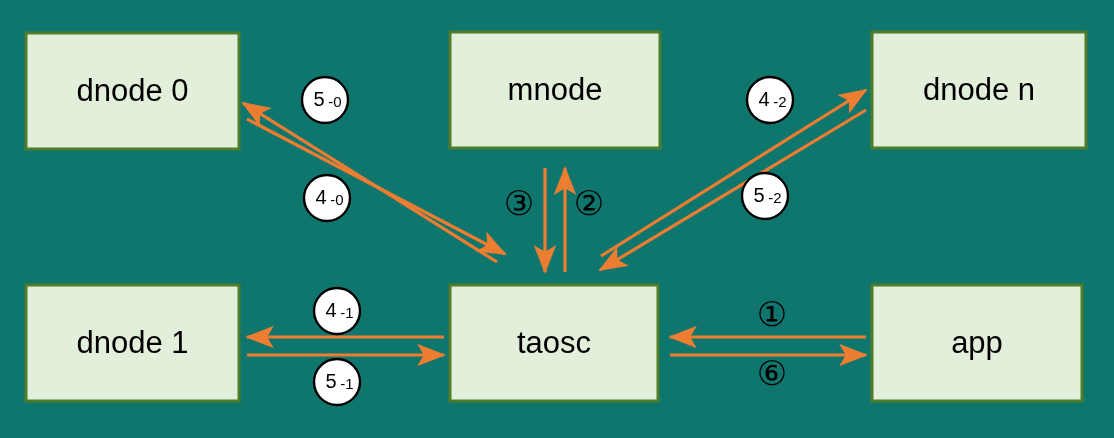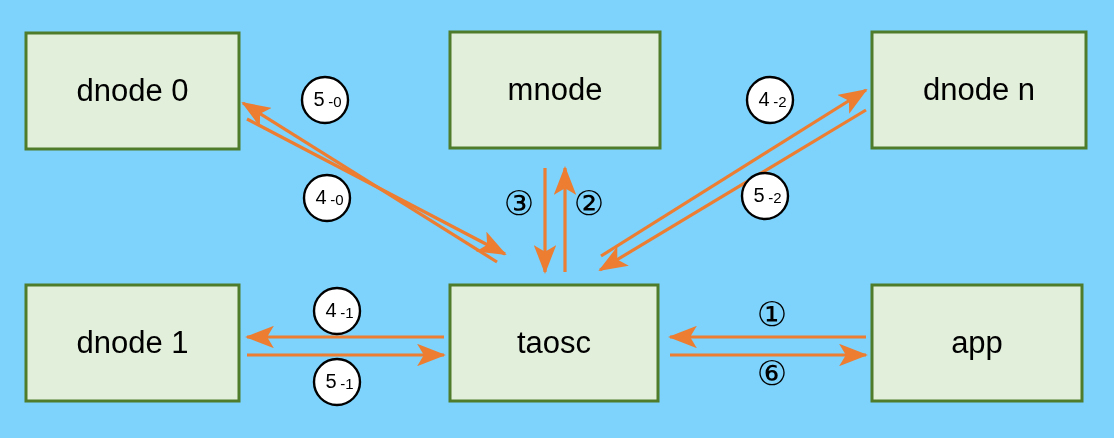--- a/index.html
+++ b/index.html
@@ -4,21 +4,21 @@
 <style>
   html, body {
     margin: 0;
     padding: 0;
     background: #ffffff;
   }
   #canvas {
     position: relative;
     width: 1114px;
     height: 438px;
-    background: #7dd3fc;
+    background: #0f766e;
     overflow: hidden;
     font-family: "Liberation Sans", sans-serif;
   }
   #diagram-svg {
     position: absolute;
     left: 0;
     top: 0;
     width: 1114px;
     height: 438px;
   }

